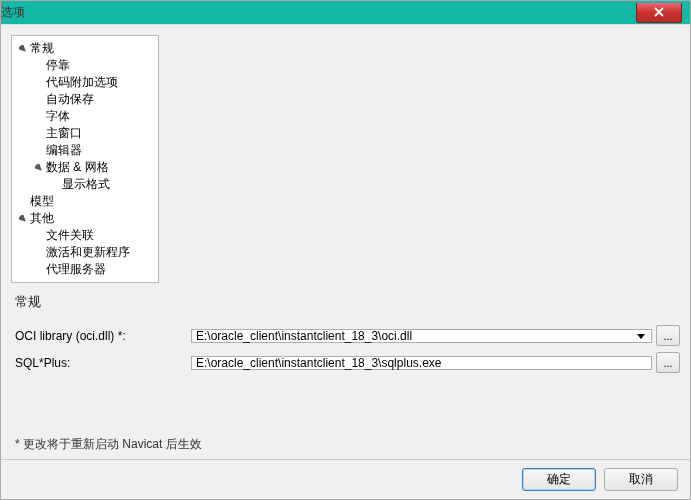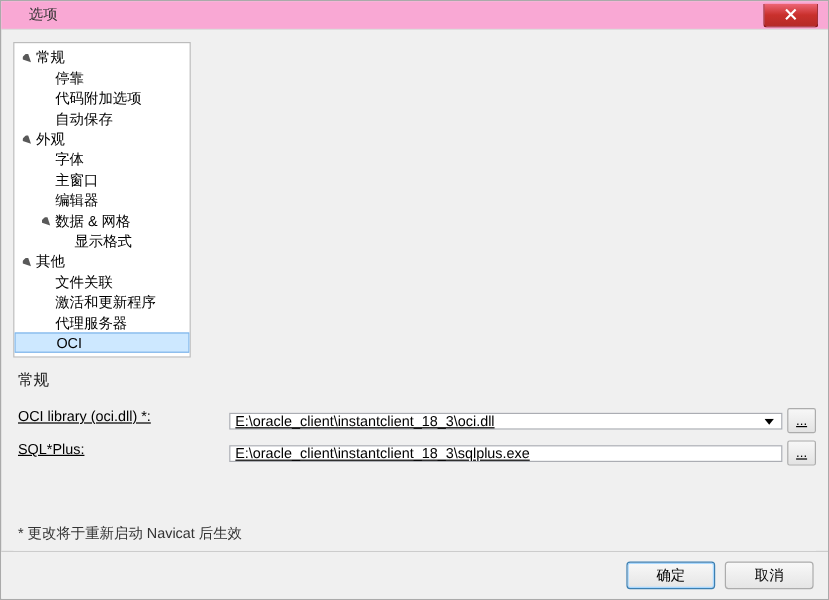--- a/index.html
+++ b/index.html
@@ -11,26 +11,26 @@
     color: #000;
   }
   .window {
     width: 691px; height: 500px;
     background: #f0f0f0;
     position: relative;
     border: 1px solid #aaa;
   }
   .titlebar {
     height: 24px;
-    background: #f9a8d4;
+    background: #14b8a6;
     border-bottom: 1px solid #ddd;
     display: flex;
     align-items: center;
     justify-content: space-between;
-    padding-left: 23px;
+    padding-left: 0;
   }
   .titlebar-title { font-size: 12px; color: #333; }
   .close-btn {
     width: 46px; height: 20px;
     background: linear-gradient(#e67 0%, #c9302c 50%, #b52b27 100%);
     border: 1px solid #8b1a1a;
     border-top: none;
     border-radius: 0 0 3px 3px;
     display: flex; align-items: center; justify-content: center;
     margin-right: 8px;
@@ -84,22 +84,22 @@
     flex-direction: column;
     position: relative;
   }
   .section-title {
     font-size: 13px;
     margin: 0 0 14px 4px;
     color: #222;
   }
   .form-row {
     display: flex;
+    align-items: center;
     margin-bottom: 6px;
-    text-decoration: underline;
   }
   .form-label {
     width: 180px;
     font-size: 12px;
     padding-left: 4px;
   }
   .form-field {
     flex: 1;
     display: flex;
     align-items: center;
@@ -198,28 +198,20 @@
           <span class="tree-label">停靠</span>
         </div>
         <div class="tree-item indent-1">
           <span class="tree-arrow blank"></span>
           <span class="tree-label">代码附加选项</span>
         </div>
         <div class="tree-item indent-1">
           <span class="tree-arrow blank"></span>
           <span class="tree-label">自动保存</span>
         </div>
-        <div class="tree-item indent-0">
-          <span class="tree-arrow">
-            <svg width="8" height="8" viewBox="0 0 8 8">
-              <path d="M0 0 L8 4 L0 8 Z" fill="#595959" transform="rotate(45 4 4)"></path>
-            </svg>
-          </span>
-          <span class="tree-label">外观</span>
-        </div>
         <div class="tree-item indent-1">
           <span class="tree-arrow blank"></span>
           <span class="tree-label">字体</span>
         </div>
         <div class="tree-item indent-1">
           <span class="tree-arrow blank"></span>
           <span class="tree-label">主窗口</span>
         </div>
         <div class="tree-item indent-1">
           <span class="tree-arrow blank"></span>
@@ -229,44 +221,44 @@
           <span class="tree-arrow">
             <svg width="8" height="8" viewBox="0 0 8 8">
               <path d="M0 0 L8 4 L0 8 Z" fill="#595959" transform="rotate(45 4 4)"></path>
             </svg>
           </span>
           <span class="tree-label">数据 &amp; 网格</span>
         </div>
         <div class="tree-item indent-2">
           <span class="tree-arrow blank"></span>
           <span class="tree-label">显示格式</span>
+        </div>
+        <div class="tree-item indent-0">
+          <span class="tree-arrow blank"></span>
+          <span class="tree-label">模型</span>
         </div>
         <div class="tree-item indent-0">
           <span class="tree-arrow">
             <svg width="8" height="8" viewBox="0 0 8 8">
               <path d="M0 0 L8 4 L0 8 Z" fill="#595959" transform="rotate(45 4 4)"></path>
             </svg>
           </span>
           <span class="tree-label">其他</span>
         </div>
         <div class="tree-item indent-1">
           <span class="tree-arrow blank"></span>
           <span class="tree-label">文件关联</span>
         </div>
         <div class="tree-item indent-1">
           <span class="tree-arrow blank"></span>
           <span class="tree-label">激活和更新程序</span>
         </div>
         <div class="tree-item indent-1">
           <span class="tree-arrow blank"></span>
           <span class="tree-label">代理服务器</span>
-        </div>
-        <div class="tree-item indent-1 selected">
-          <span class="tree-arrow blank"></span>
-          <span class="tree-label">OCI</span>
         </div>
       </div>
 
     <div class="content">
       <div class="section-title">常规</div>
 
       <div class="form-row">
         <div class="form-label">OCI library (oci.dll) *:</div>
         <div class="form-field">
           <div class="combo">

